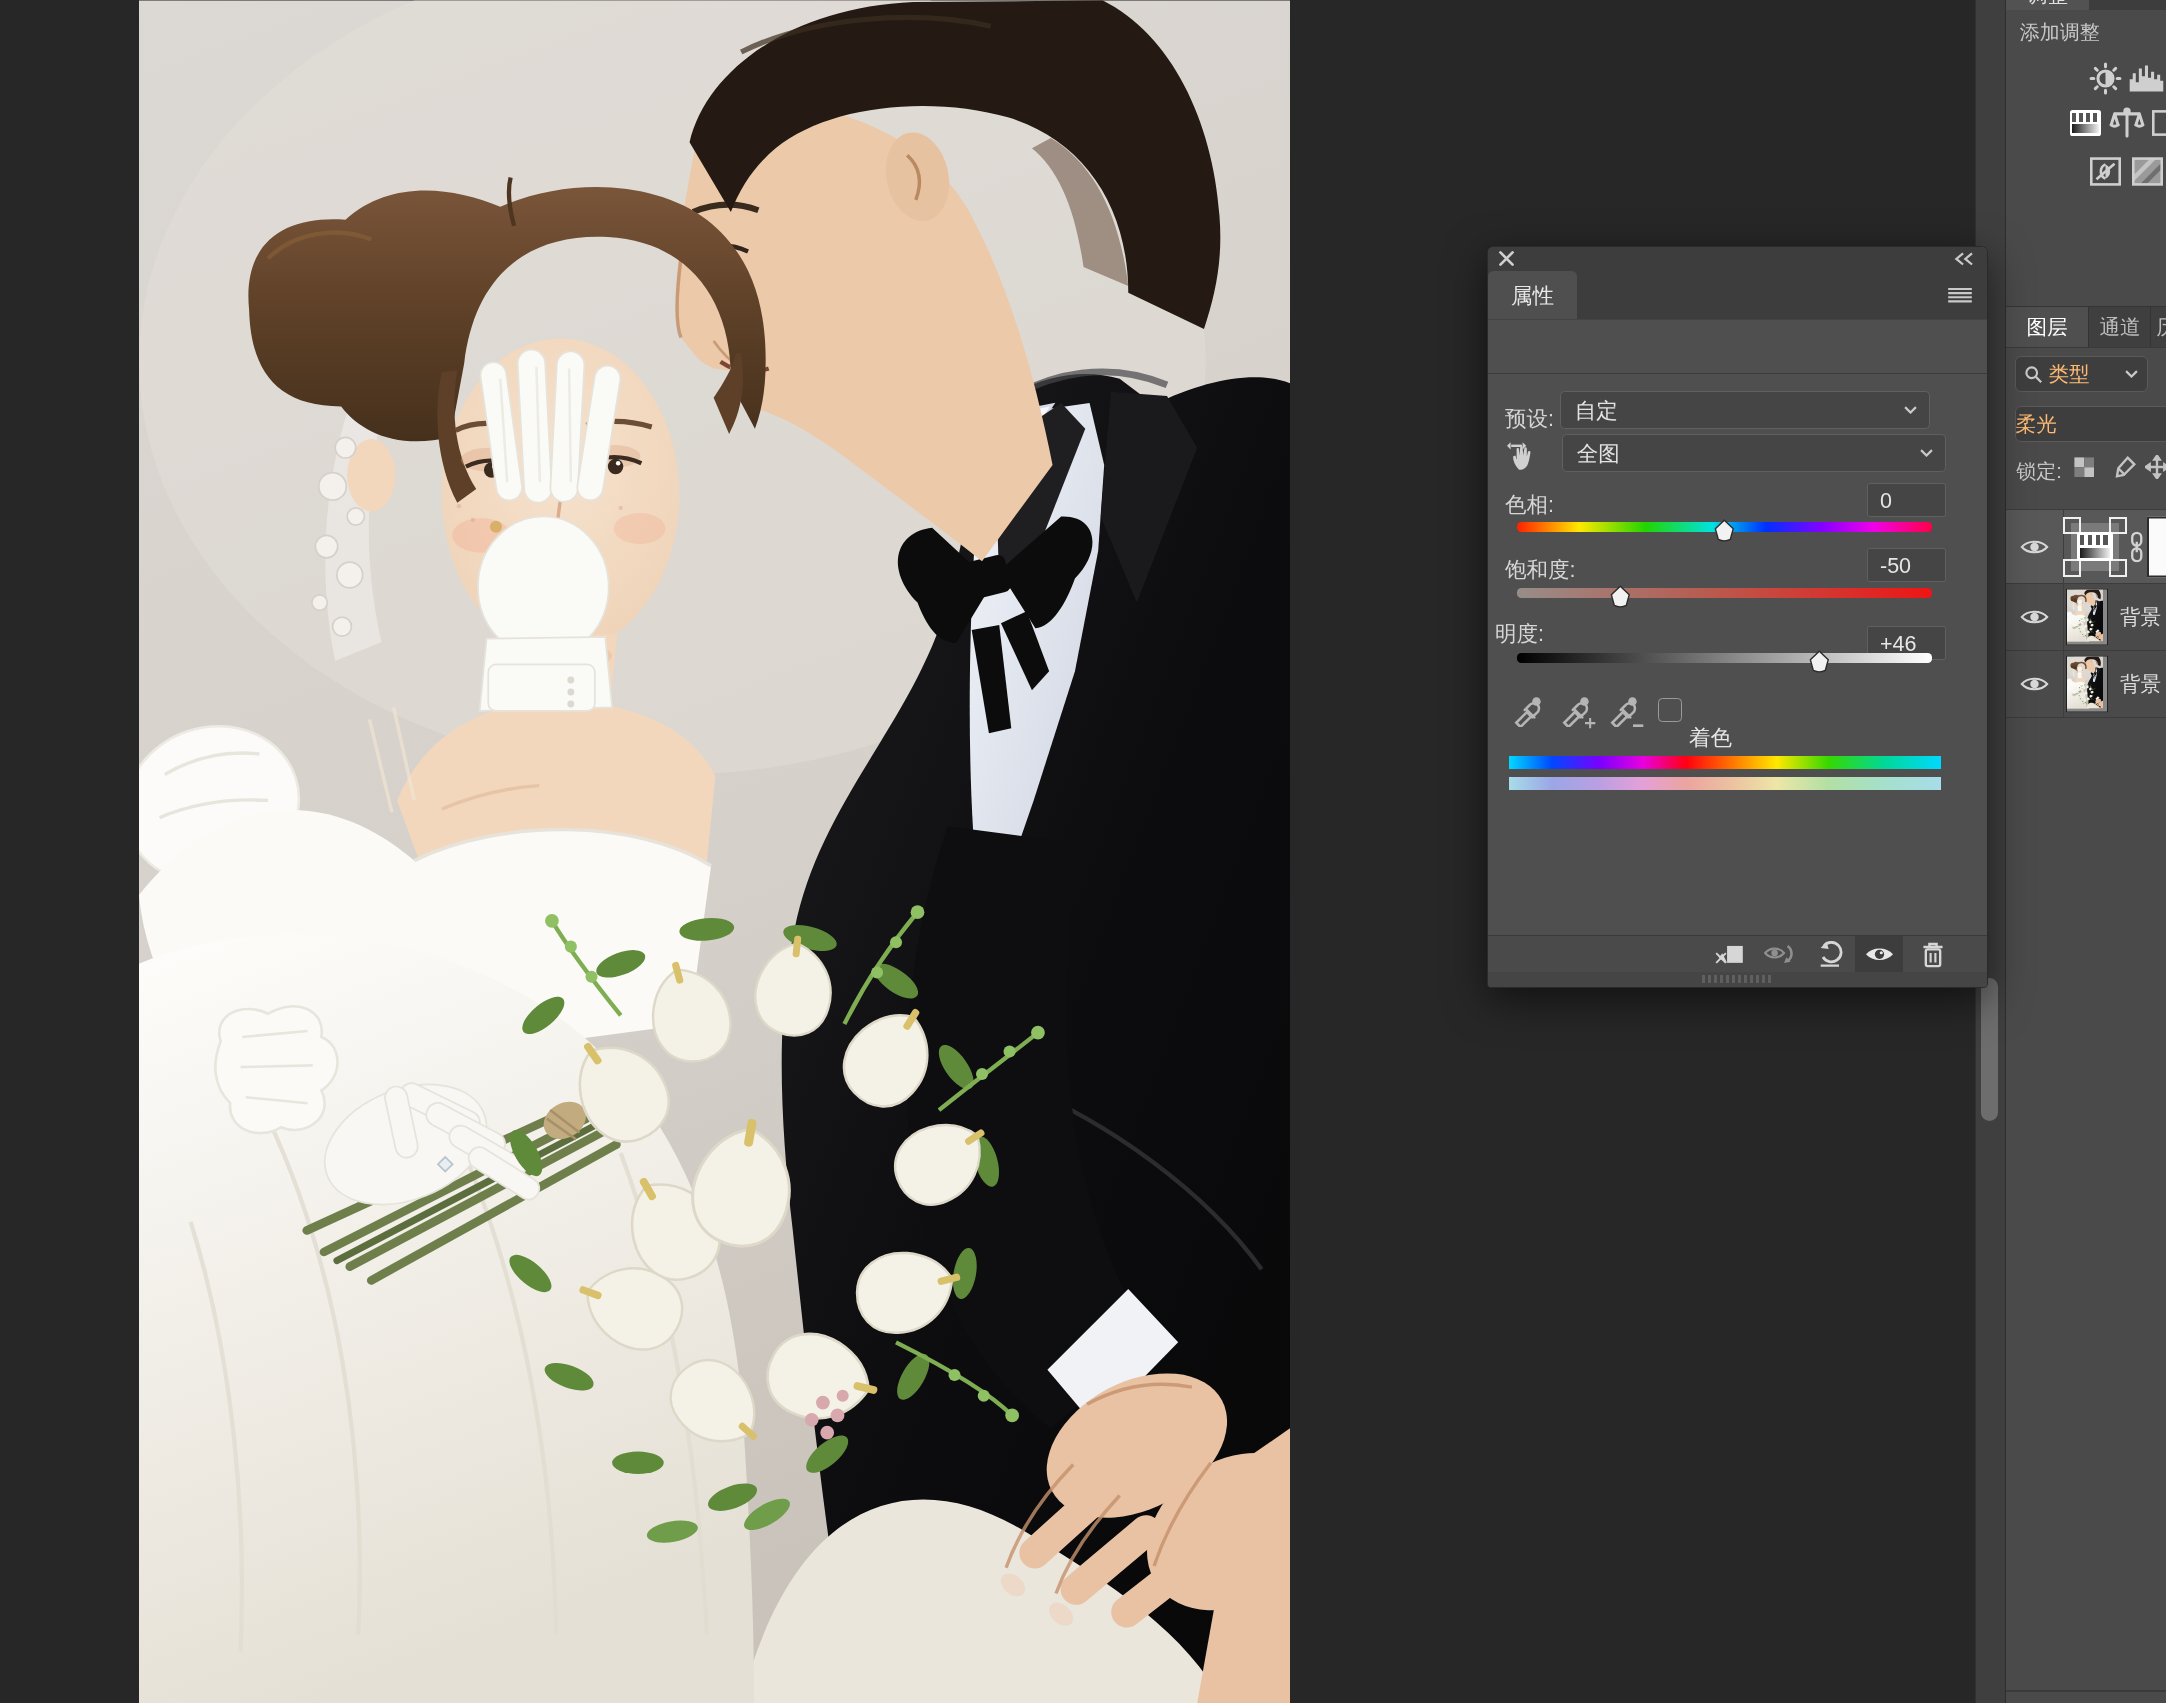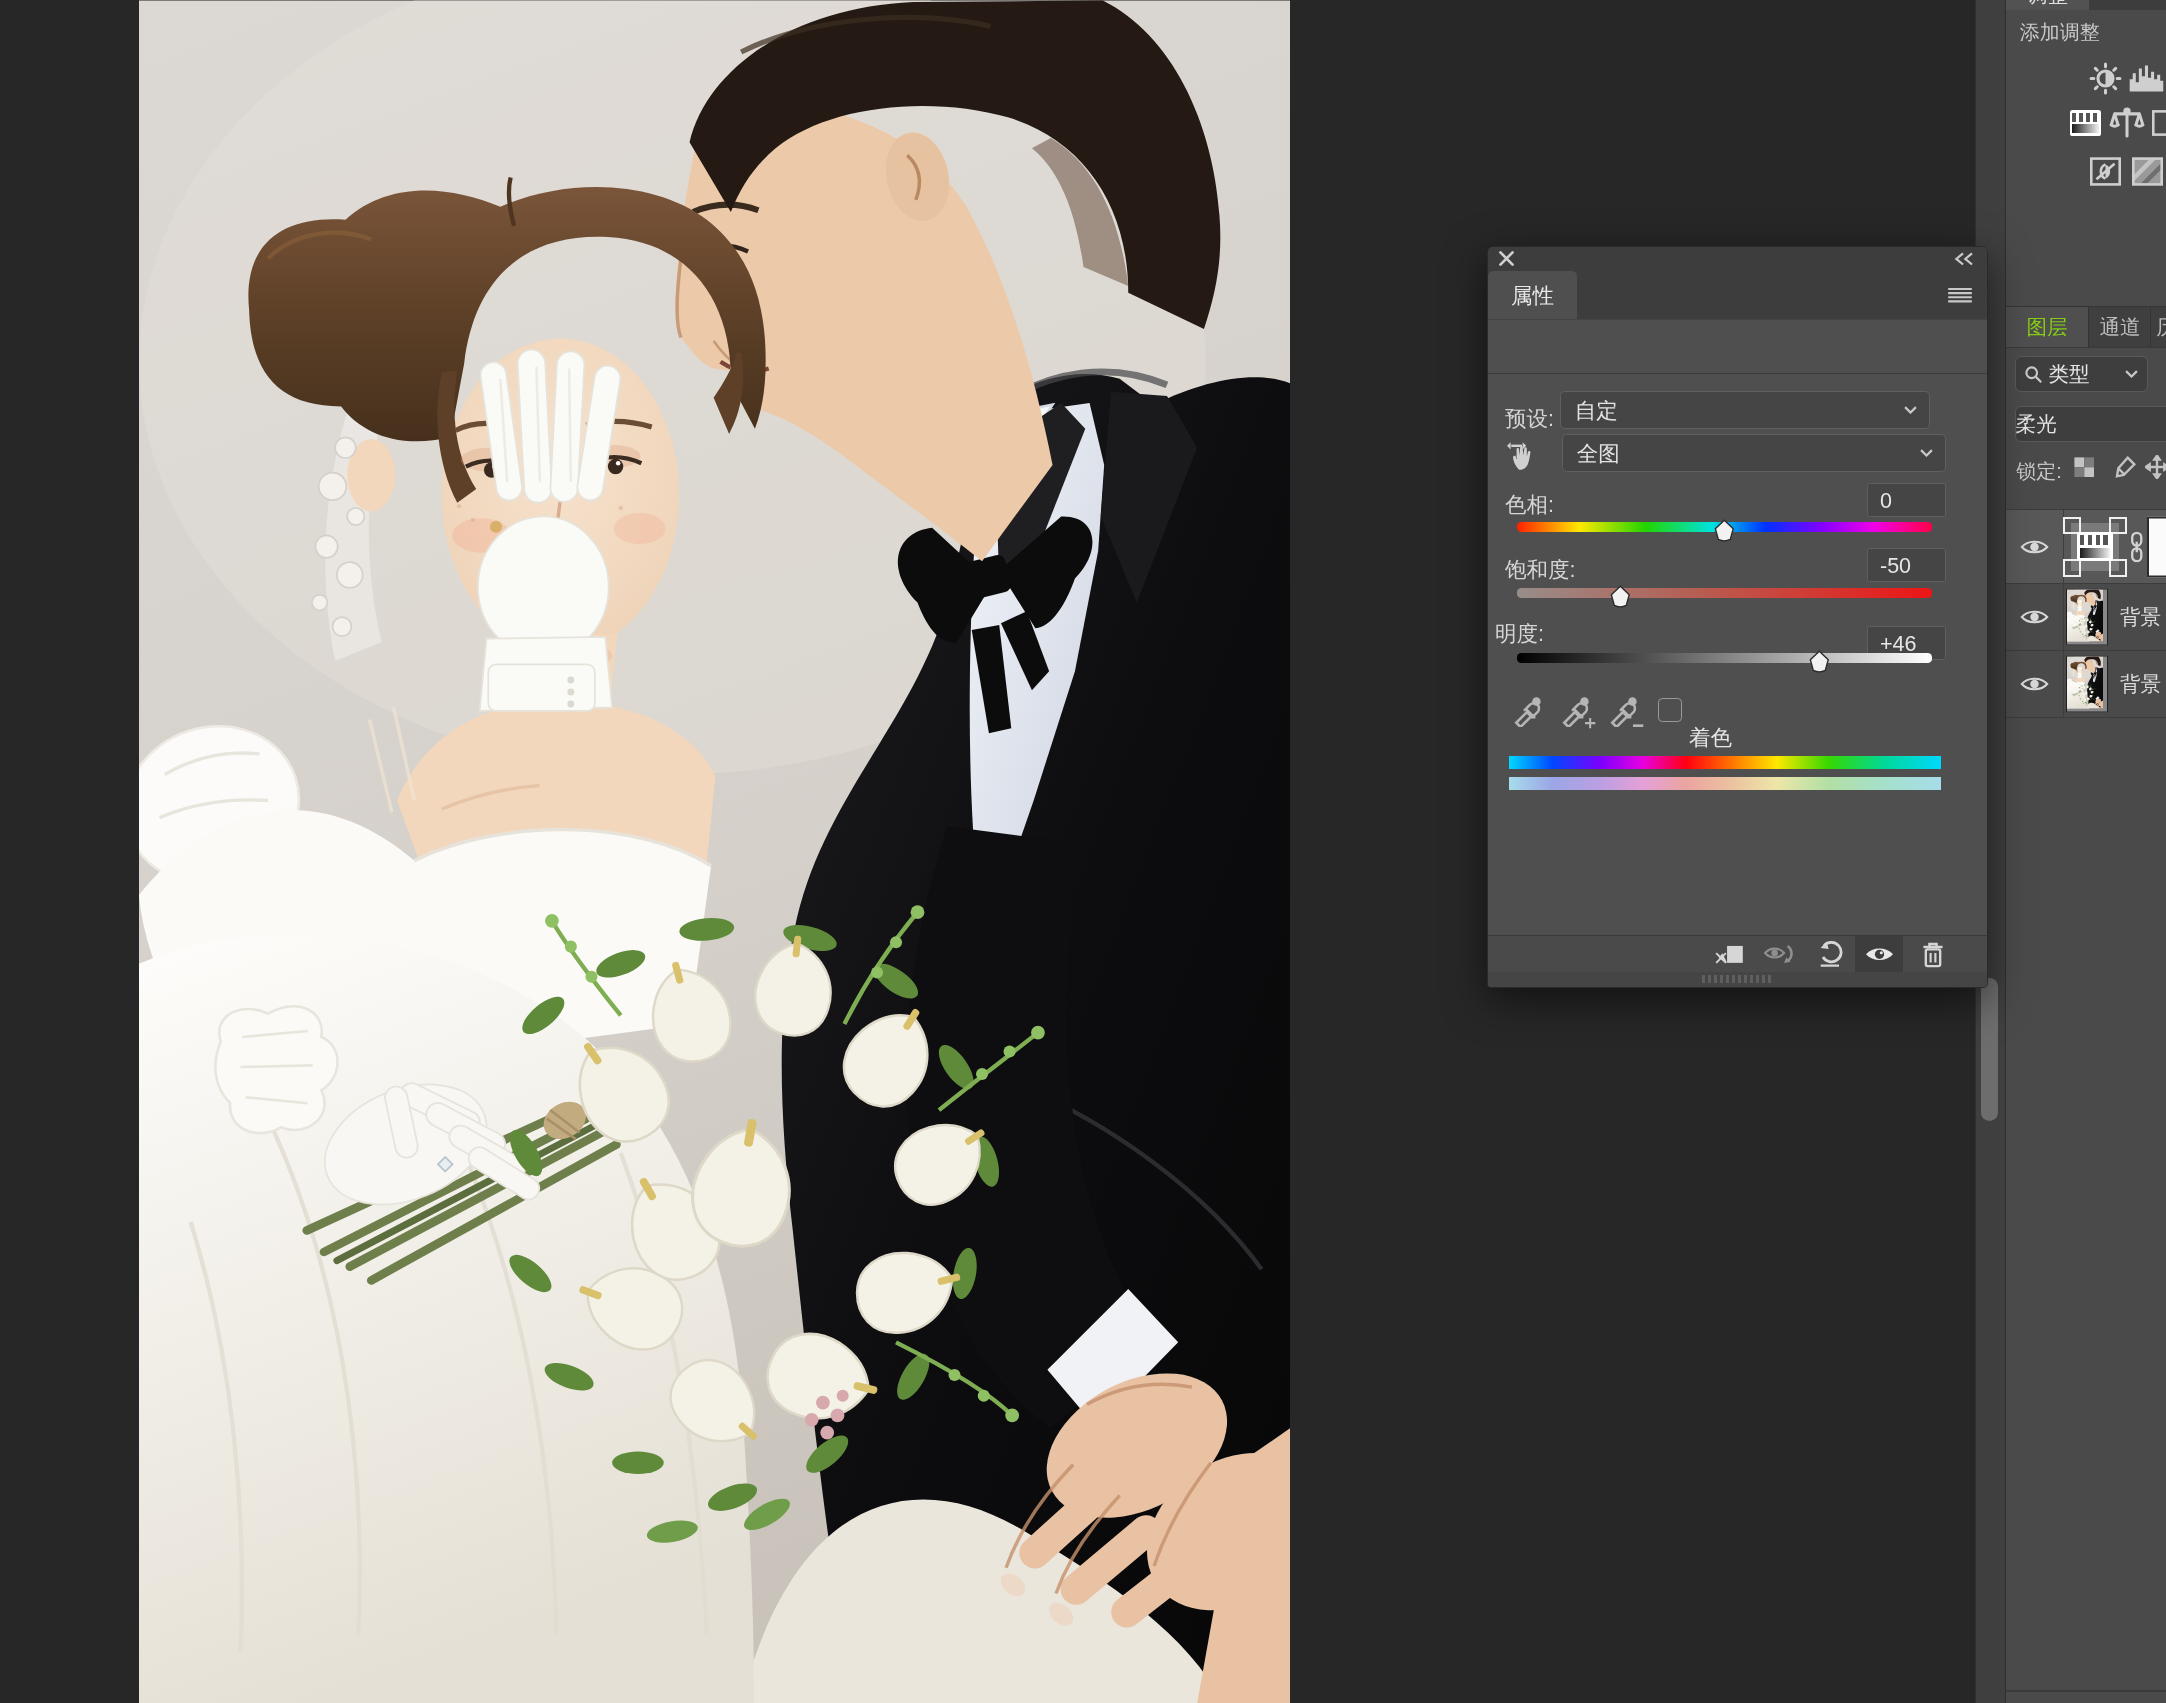--- a/index.html
+++ b/index.html
@@ -16,23 +16,23 @@
   
   #dock{left:2005px;top:0;width:162px;height:1704px;background:#4a4a4a;border-left:1.7px solid #2e2e2e;overflow:hidden;}
   #dock .toptab{left:0;top:0;width:83px;height:10.3px;background:#525252;overflow:hidden;}
   #dock .toptab span{display:block;margin-top:-19px;text-align:center;font-size:20.6px;color:#e0e0e0;}
   #dock .topstrip{left:83px;top:0;width:79px;height:10.3px;background:#3d3d3d;}
   .dock-label{font-size:20px;color:#c9c9c9;white-space:nowrap;}
   .adj-icon{position:absolute;display:flex;align-items:center;justify-content:center;}
   .tabstrip{left:0;top:306px;width:162px;height:40px;background:#3f3f3f;border-top:0.9px solid #353535;border-bottom:0.9px solid #3a3a3a;}
   .ltab{position:absolute;top:0;height:40px;display:flex;align-items:center;justify-content:center;
         font-size:20.6px;color:#bdbdbd;white-space:nowrap;}
-  .ltab.active{background:#4f4f4f;color:#84cc16;justify-content:center;}
+  .ltab.active{background:#4f4f4f;color:#ffffff;justify-content:center;}
   .combo{position:absolute;background:#3e3e3e;border:0.9px solid #5a5a5a;border-radius:6px;
-         display:flex;align-items:center;font-size:20.6px;color:#e5e5e5;white-space:nowrap;}
+         display:flex;align-items:center;font-size:20.6px;color:#fdba74;white-space:nowrap;}
   .lockrow{left:0;top:446px;width:162px;height:50px;}
   .layerlist{left:0;top:509px;width:162px;}
   .lrow{position:relative;width:162px;border-bottom:0.9px solid #3c3c3c;background:#4a4a4a;}
   .lrow.sel{background:#585858;}
   .lrow .eyecell{position:absolute;left:0;top:0;bottom:0;width:57px;border-right:0.9px solid #3e3e3e;
                  display:flex;align-items:center;justify-content:center;}
   .lthumb{position:absolute;left:60px;top:50%;transform:translateY(-50%);width:40px;height:55px;
           border:1.7px solid #222;background:#888;overflow:hidden;}
   .lname{position:absolute;left:114px;top:50%;transform:translateY(-50%);font-size:20.6px;color:#dcdcdc;white-space:nowrap;}
   .bracketbox{position:absolute;left:57px;top:50%;transform:translateY(-50%);width:64px;height:60px;

